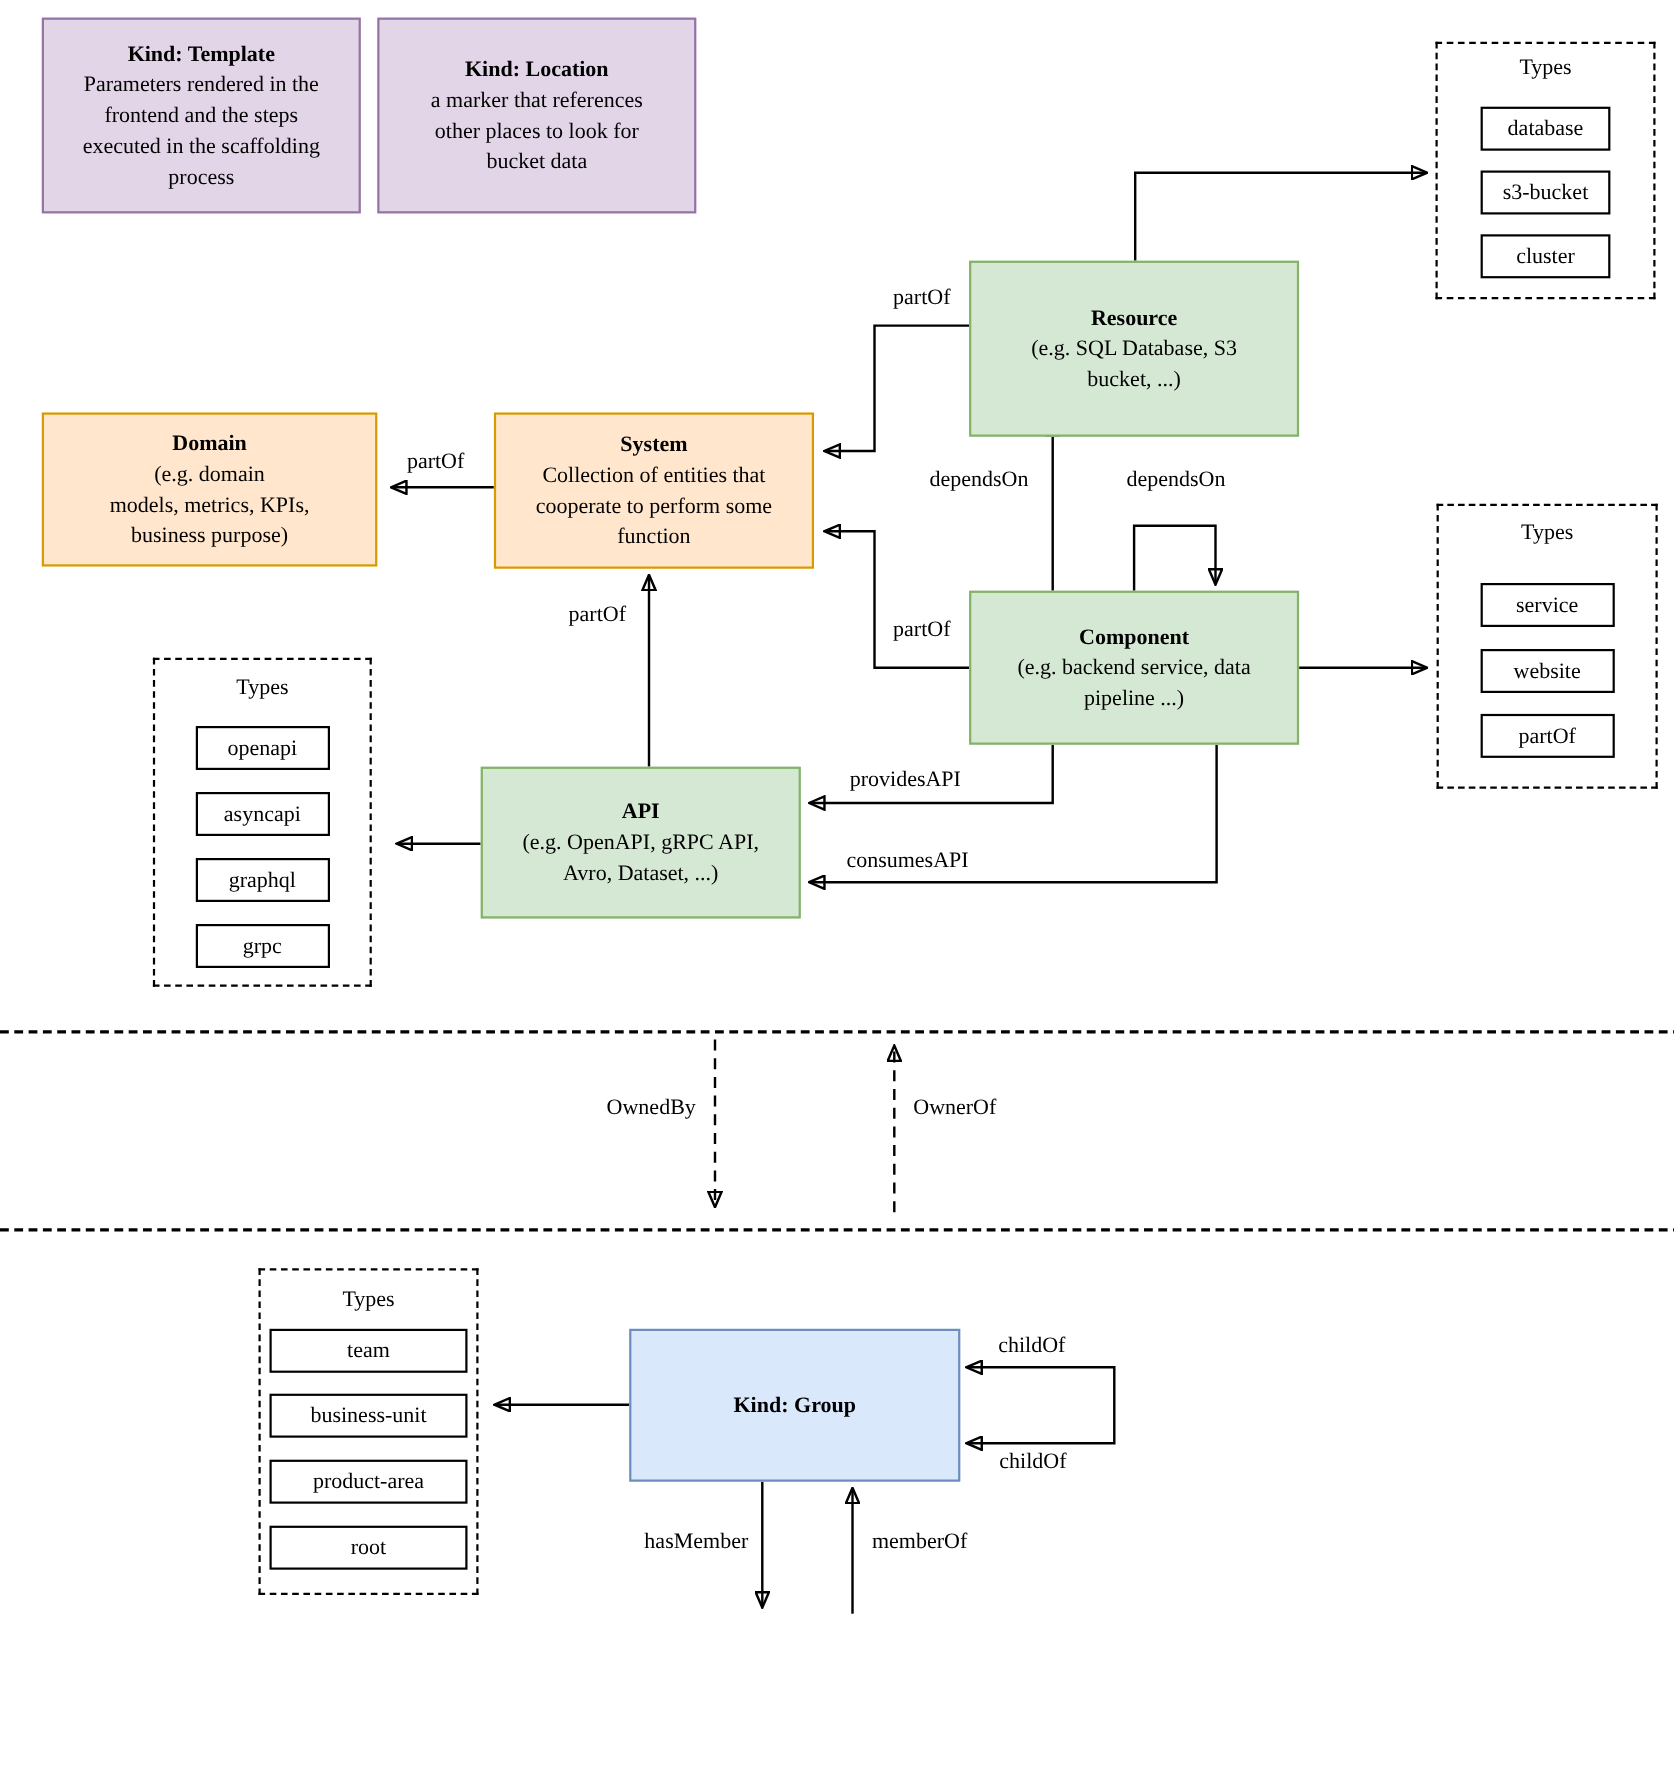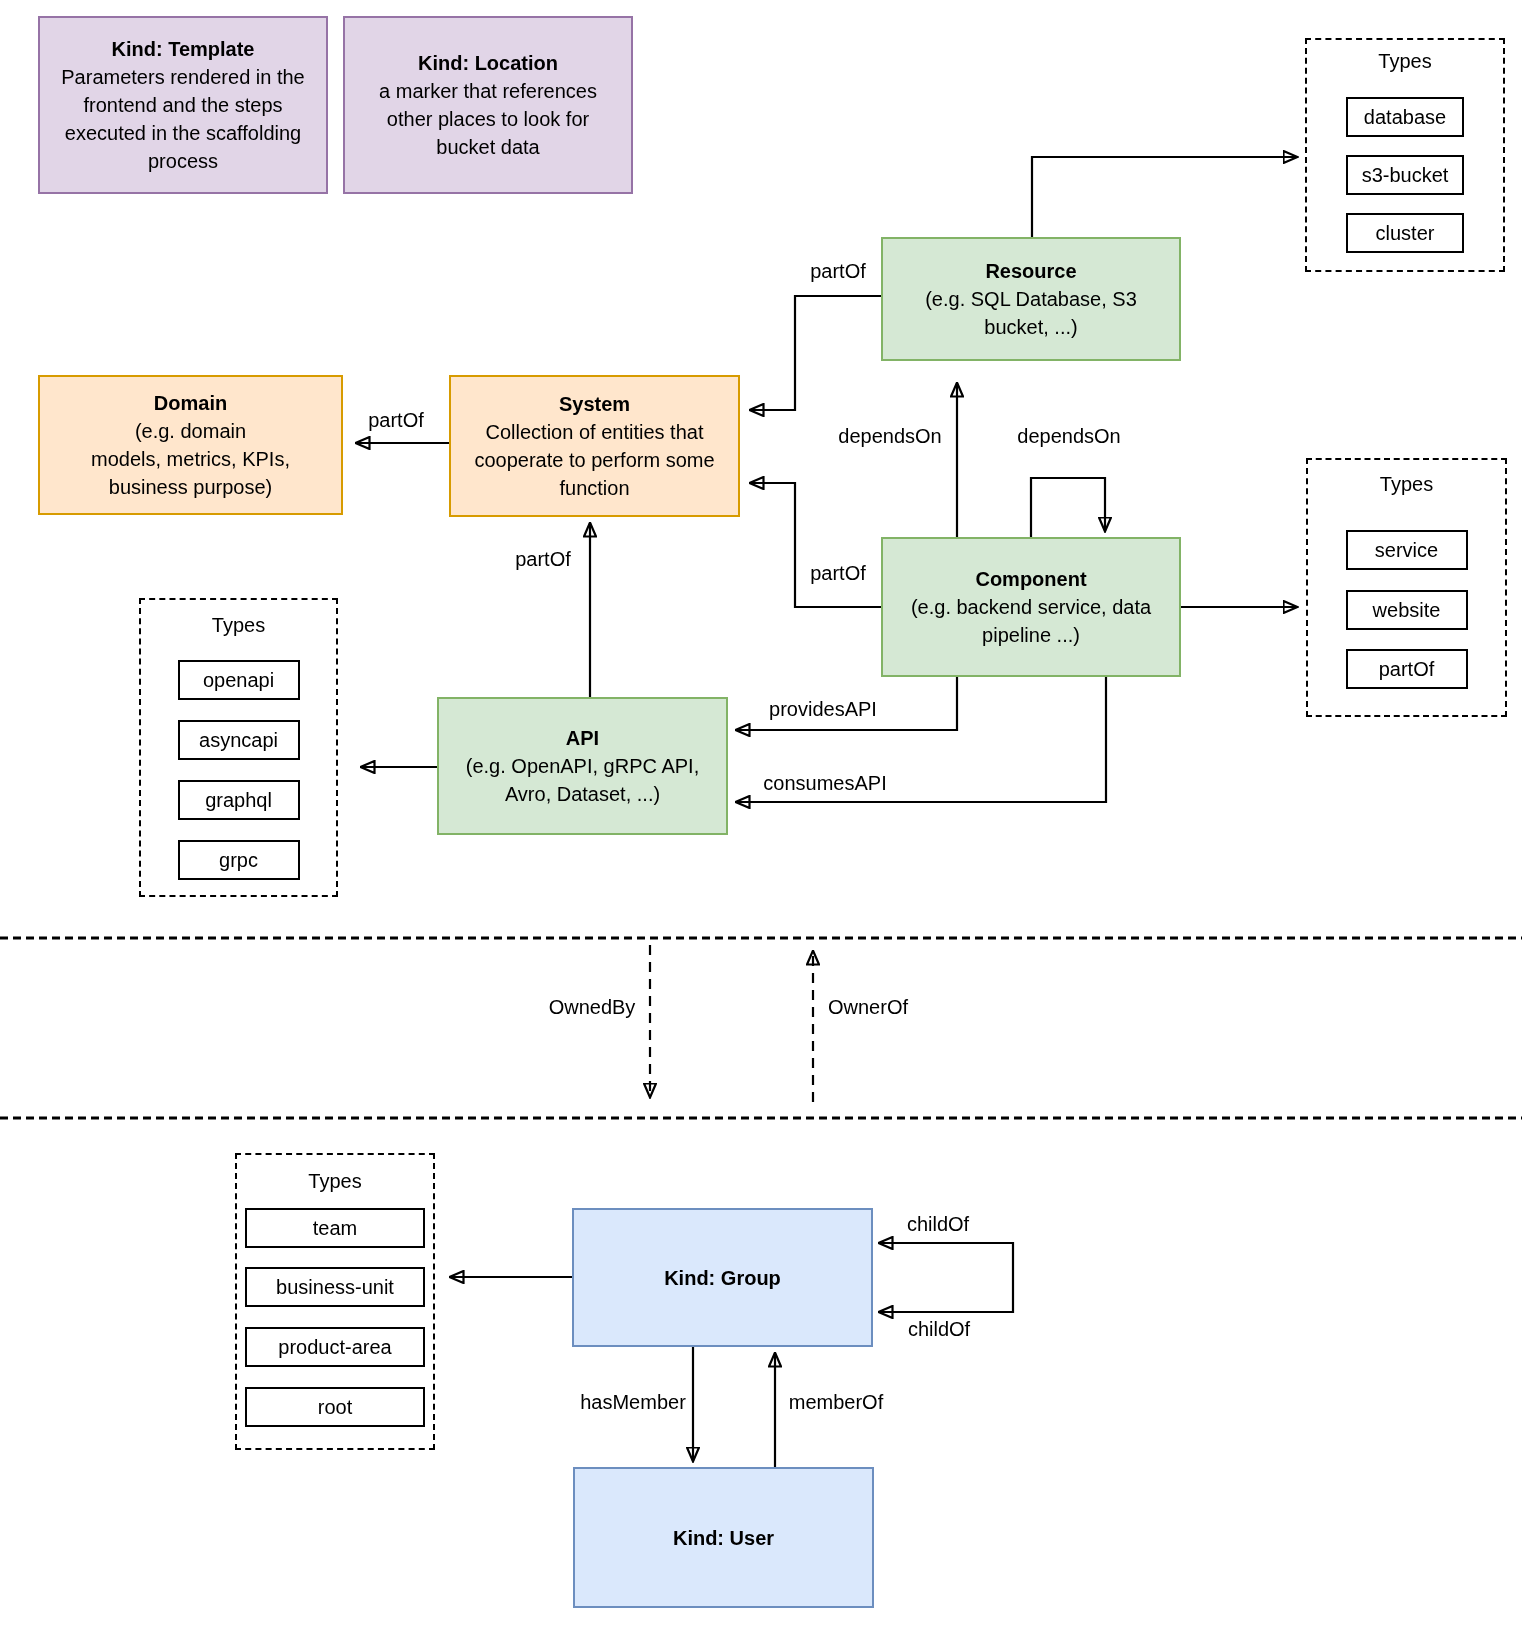--- a/index.html
+++ b/index.html
@@ -1,18 +1,18 @@
 <!DOCTYPE html>
 <html><head>
 <meta charset="utf-8">
 <style>
   html,body{margin:0;padding:0;background:#ffffff;}
   .stage{
     position:relative;width:1522px;height:1628px;background:#ffffff;
-    font-family:Liberation Sans, sans-serif;color:#000;overflow:hidden;
+    font-family:Liberation Serif, serif;color:#000;overflow:hidden;
   }
   svg.wires{position:absolute;left:0;top:0;width:1522px;height:1628px;}
   svg.wires path{fill:none;stroke:#000;stroke-width:2.2;}
   svg.wires path.dash{stroke-dasharray:10 7;}
   svg.wires path.divider{stroke-width:3;stroke-dasharray:8 5;}
 
   .entity{
     position:absolute;box-sizing:border-box;border:2px solid #000;
     display:flex;flex-direction:column;justify-content:center;align-items:center;
     text-align:center;font-size:20px;line-height:1.4;padding:4px 8px;
@@ -83,21 +83,21 @@
     <span class="line">process</span>
   </div>
 
   <div class="entity purple" style="left:343px;top:16px;width:290px;height:178px">
     <span class="t">Kind: Location</span>
     <span class="line">a marker that references</span>
     <span class="line">other places to look for</span>
     <span class="line">bucket data</span>
   </div>
 
-  <div class="entity green" style="left:881px;top:237px;width:300px;height:124px">
+  <div class="entity green" style="left:881px;top:237px;width:300px;height:160px">
     <span class="t">Resource</span>
     <span class="line">(e.g. SQL Database, S3</span>
     <span class="line">bucket, ...)</span>
   </div>
 
   <div class="entity orange" style="left:38px;top:375px;width:305px;height:140px">
     <span class="t">Domain</span>
     <span class="line">(e.g.  domain</span>
     <span class="line">models, metrics, KPIs,</span>
     <span class="line">business purpose)</span>
@@ -119,23 +119,20 @@
   <div class="entity green" style="left:437px;top:697px;width:291px;height:138px">
     <span class="t">API</span>
     <span class="line">(e.g. OpenAPI, gRPC API,</span>
     <span class="line">Avro, Dataset, ...)</span>
   </div>
 
   <div class="entity blue" style="left:572px;top:1208px;width:301px;height:139px">
     <span class="t">Kind: Group</span>
   </div>
 
-  <div class="entity blue" style="left:573px;top:1467px;width:301px;height:141px">
-    <span class="t">Kind: User</span>
-  </div>
 
   <div class="panel" style="left:1305px;top:38px;width:200px;height:234px">
     <div class="ptitle" style="top:10px">Types</div>
     <div class="titem" style="top:57px;width:118px">database</div>
     <div class="titem" style="top:115px;width:118px">s3-bucket</div>
     <div class="titem" style="top:173px;width:118px">cluster</div>
   </div>
 
   <div class="panel" style="left:1306px;top:458px;width:201px;height:259px">
     <div class="ptitle" style="top:13px">Types</div>

